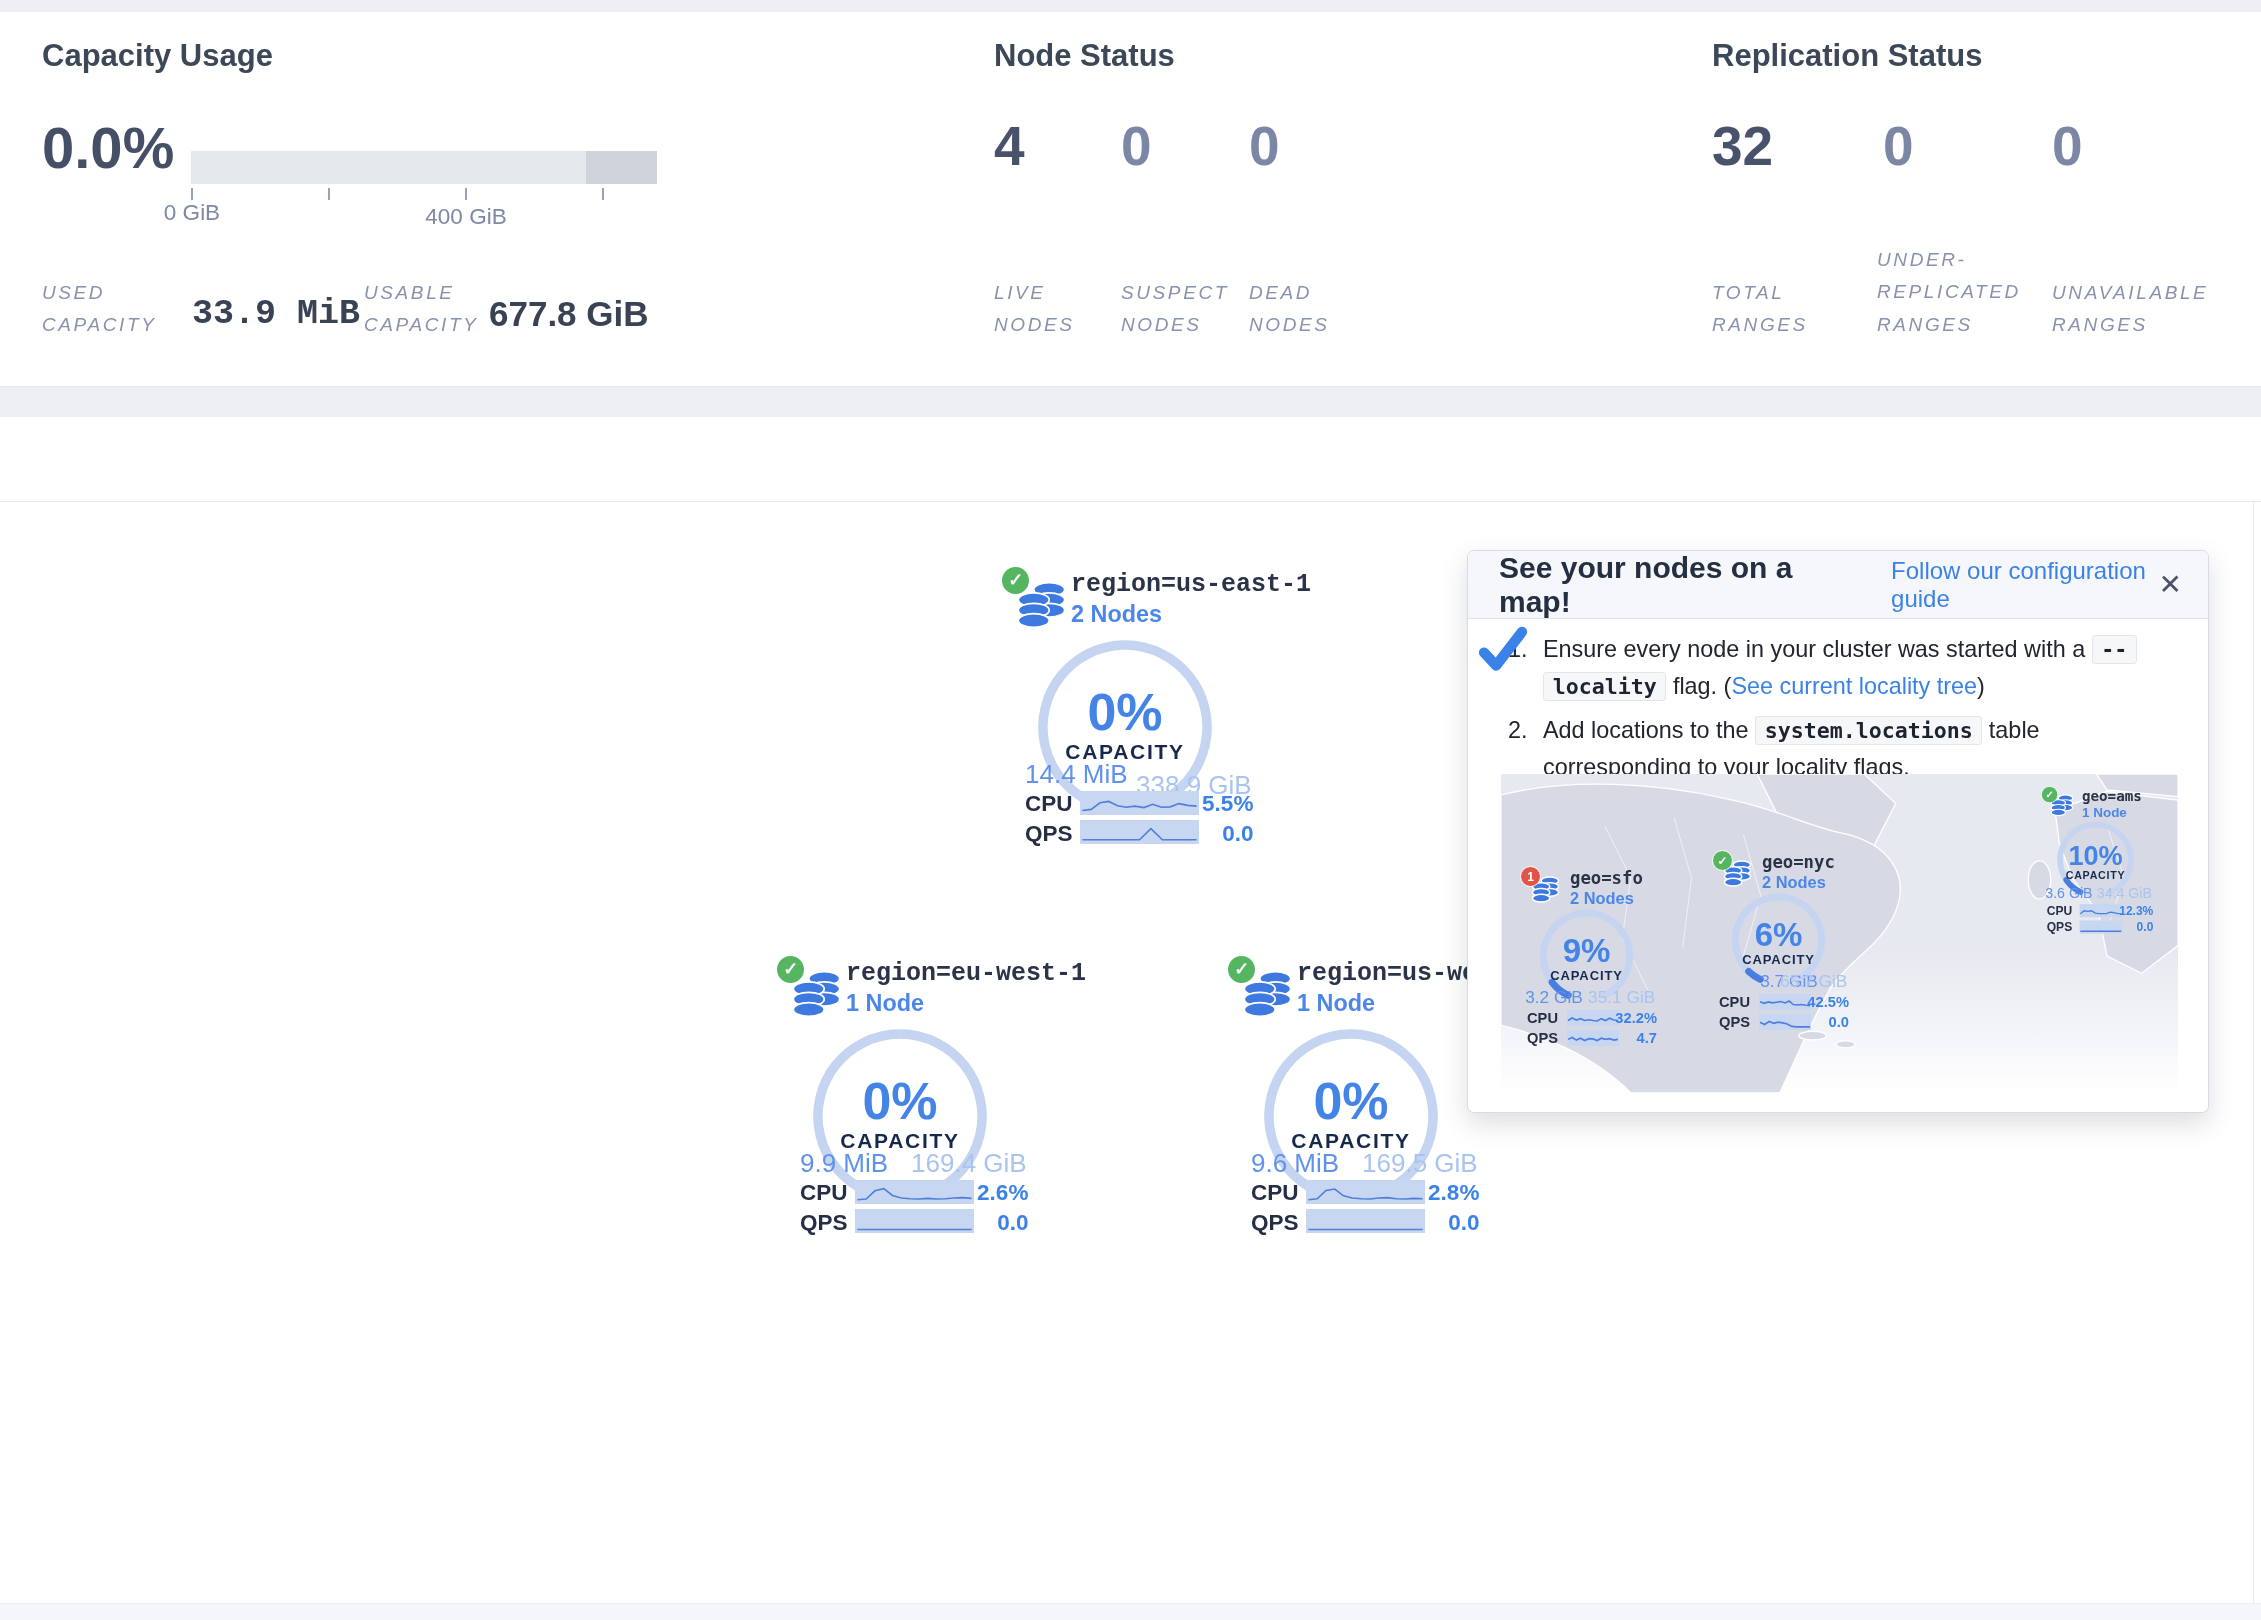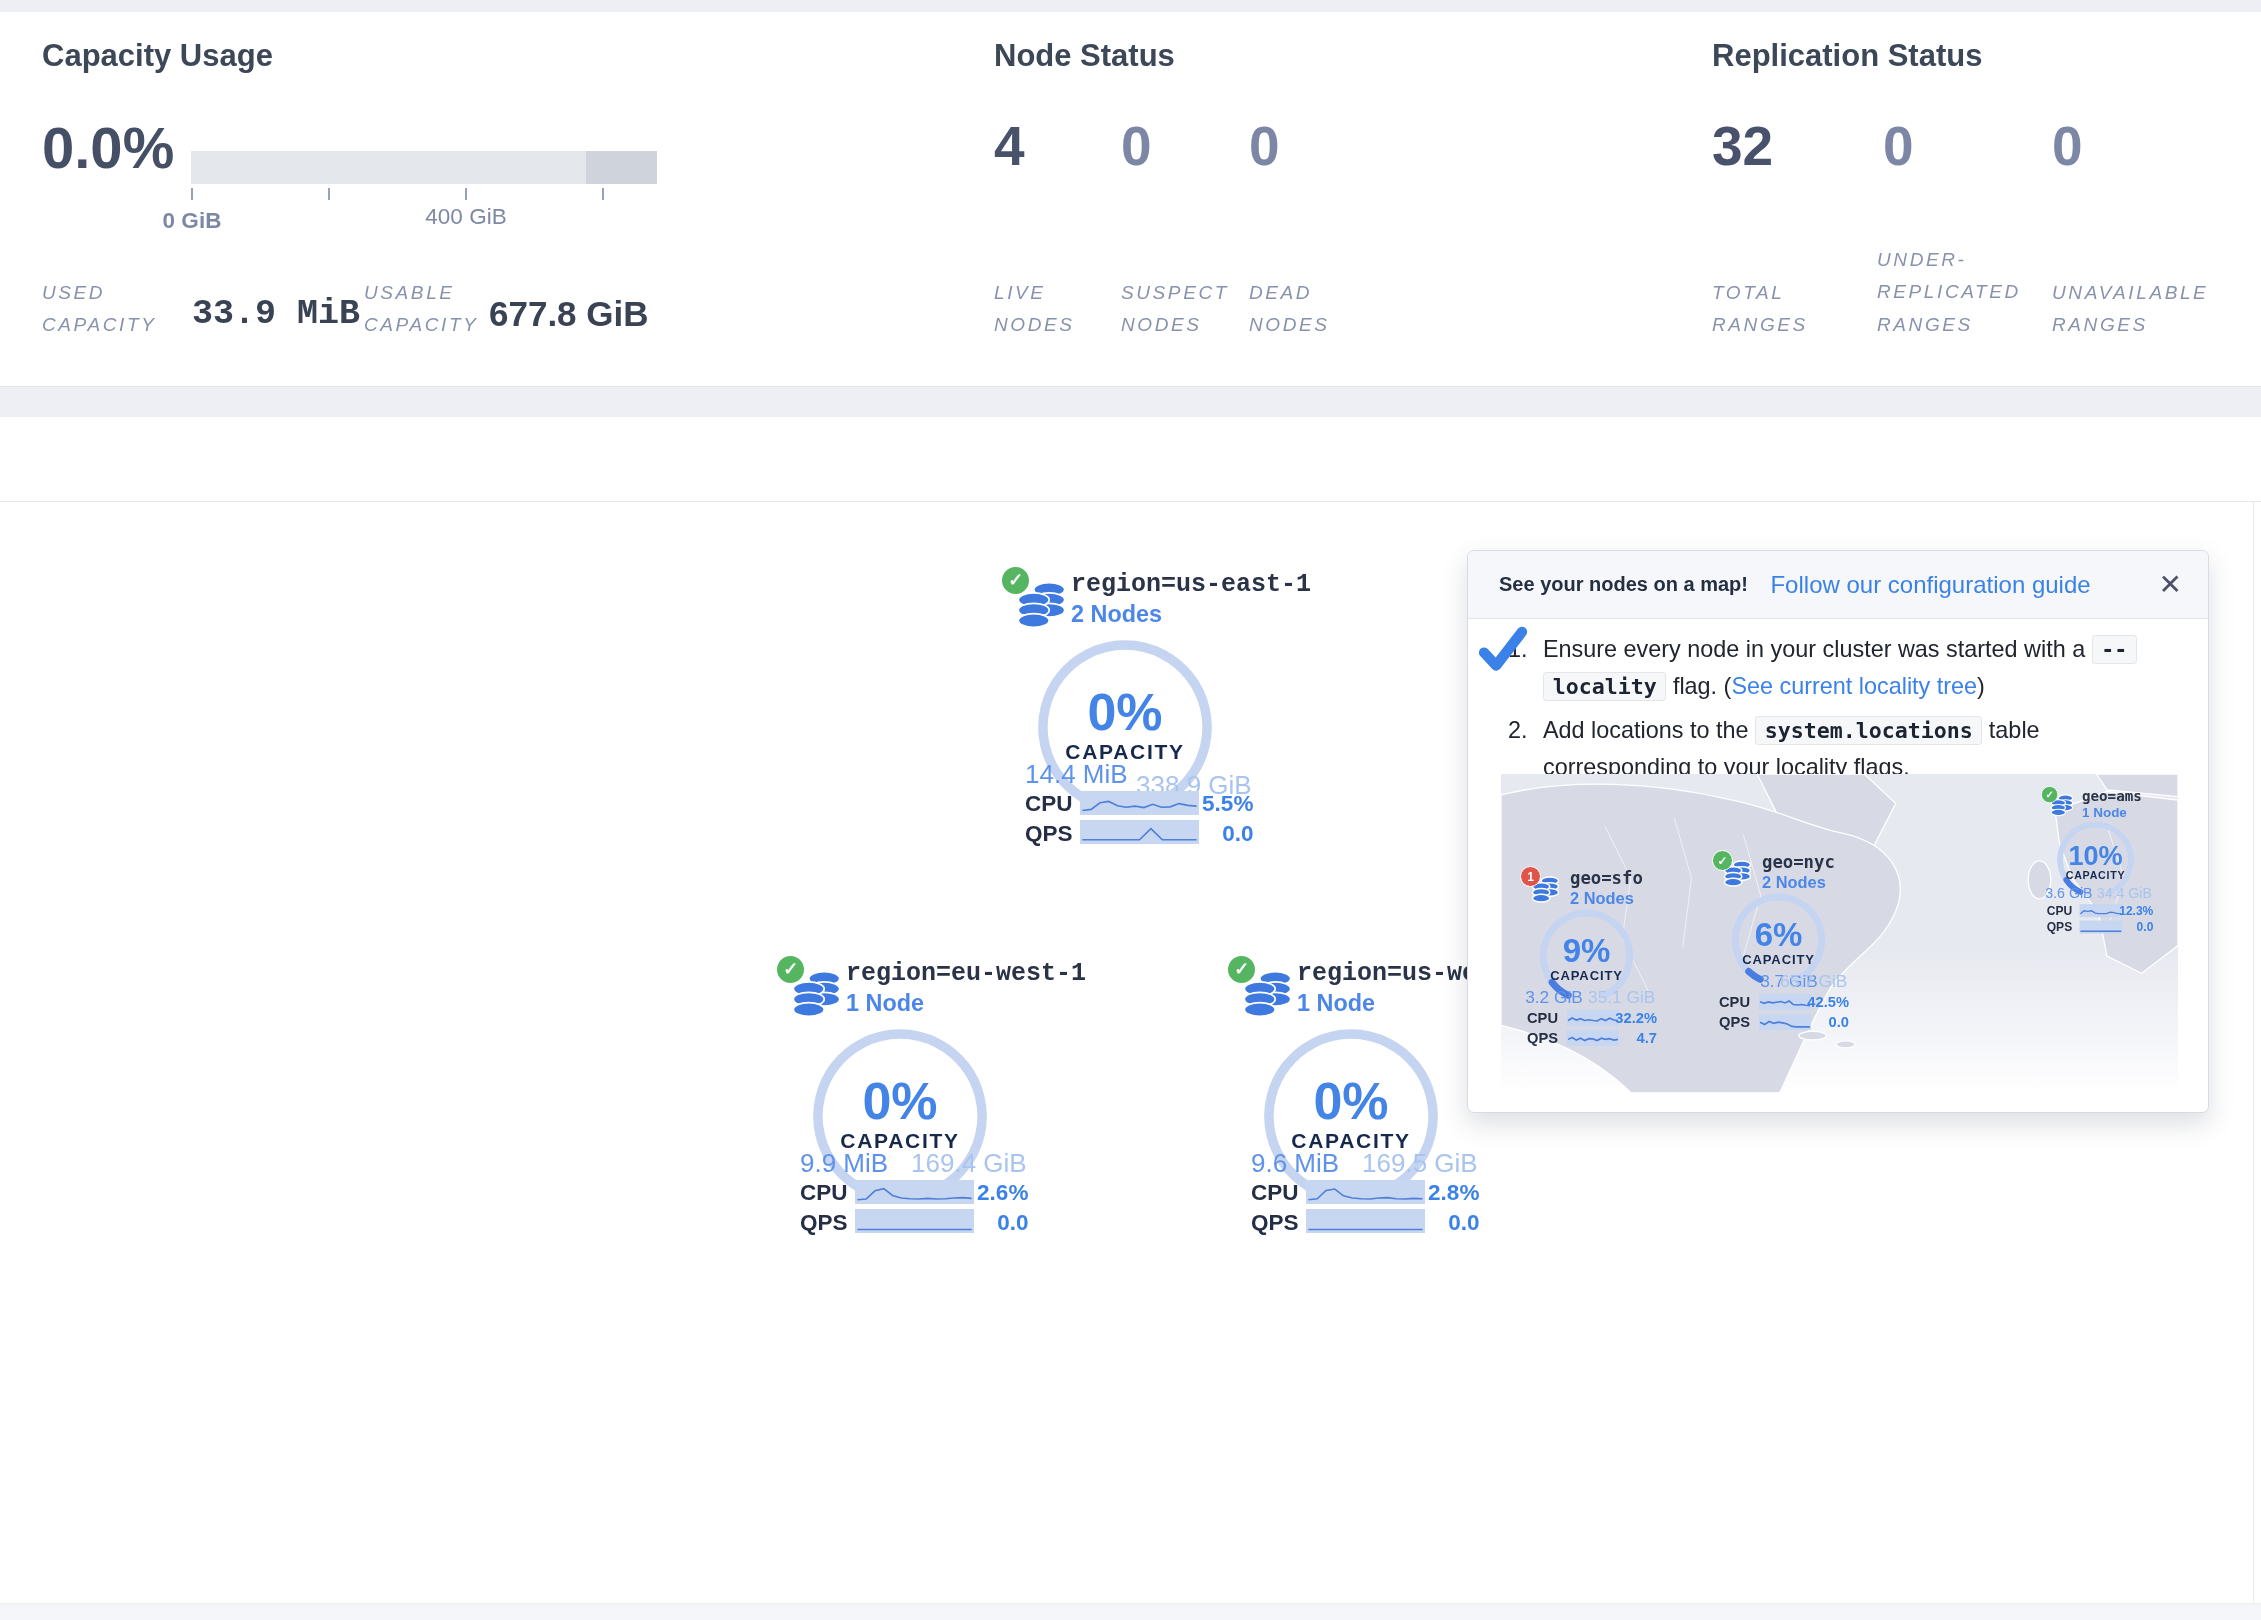--- a/index.html
+++ b/index.html
@@ -59,21 +59,21 @@
   .spark { background:#c7d6f1; }
   .spark polyline { fill:none; stroke:#4f7fd9; stroke-width:1.6; vector-effect:non-scaling-stroke; }
   .gauge .g-bg { fill:none; stroke:#c5d4f0; stroke-linecap:round; }
   .gauge .g-val { fill:none; stroke:#4a7de0; stroke-linecap:round; }
 
   
   .popup { left:1467px; top:550px; width:742px; height:563px; background:#fff; border:0.9px solid #d8dbe4; border-radius:7px;
     box-shadow:0 10.4px 26px rgba(60,70,90,.18); }
   .popup-head { position:absolute; left:0; top:0; width:100%; height:68px; background:#f6f7fa; border-bottom:0.9px solid #e0e3ea;
     border-radius:7px 7px 0 0; display:flex; align-items:center; }
-  .popup-title { font-size:20px; font-weight:bold; color:#242f42; margin-left:31px; }
+  .popup-title { font-size:30px; font-weight:bold; color:#242f42; margin-left:31px; }
   .popup-link { font-size:24px; color:#3b82e8; margin-left:22.5px; cursor:pointer; }
   .popup-close { position:absolute; right:26px; top:17.3px; font-size:28px; color:#4a5268; cursor:pointer; }
   .step { position:absolute; display:flex; font-size:23.4px; color:#20252e; line-height:36px; }
   .step-num { width:35px; flex:none; }
   .codechip { font-family:"DejaVu Sans Mono", monospace; font-weight:bold; font-size:21.6px; color:#1d2431;
     background:#f6f7f9; border:0.9px solid #e3e5ea; border-radius:3.5px; padding:0.9px 8.7px; }
   .step-link { color:#3b82e8; cursor:pointer; }
 
   
   .mini-map { position:absolute; left:33px; top:223px; width:677px; height:319px; overflow:hidden;
@@ -104,21 +104,21 @@
     <div class="abs" style="left:42px; top:26px;">
       <span class="sec-title">Capacity Usage</span></div>
     <div class="abs" style="left:42px; top:102px; font-size:58px; font-weight:bold; color:#454f66;">0.0%</div>
     <div class="abs cap-bar" style="left:191px; top:139px; width:466px; height:33px;">
       <div class="abs cap-bar-dark" style="left:395px; top:0; width:71px; height:33px;"></div>
     </div>
     <div class="abs tick" style="left:191px; top:176px;"></div>
     <div class="abs tick" style="left:328px; top:176px;"></div>
     <div class="abs tick" style="left:465px; top:176px;"></div>
     <div class="abs tick" style="left:602px; top:176px;"></div>
-    <div class="abs tick-label" style="left:140px; top:196px; width:104px;font-weight:bold;">0 GiB</div>
+    <div class="abs tick-label" style="left:140px; top:188px; width:104px;">0 GiB</div>
     <div class="abs tick-label" style="left:414px; top:192px; width:104px;">400 GiB</div>
     <div class="abs caps-label" style="left:42px; top:265px; width:140px;">USED CAPACITY</div>
     <div class="abs metric-value-lg" style="left:192px; top:282px;font-family:Liberation Mono, monospace;">33.9 MiB</div>
     <div class="abs caps-label" style="left:364px; top:265px; width:147px;">USABLE CAPACITY</div>
     <div class="abs metric-value-lg" style="left:489px; top:282px;">677.8 GiB</div>
 
     <div class="abs" style="left:994px; top:26px;">
       <span class="sec-title">Node Status</span></div>
     <div class="abs big-num" style="left:994px; top:102px;">4</div>
     <div class="abs big-num dim" style="left:1121px; top:102px;">0</div>

